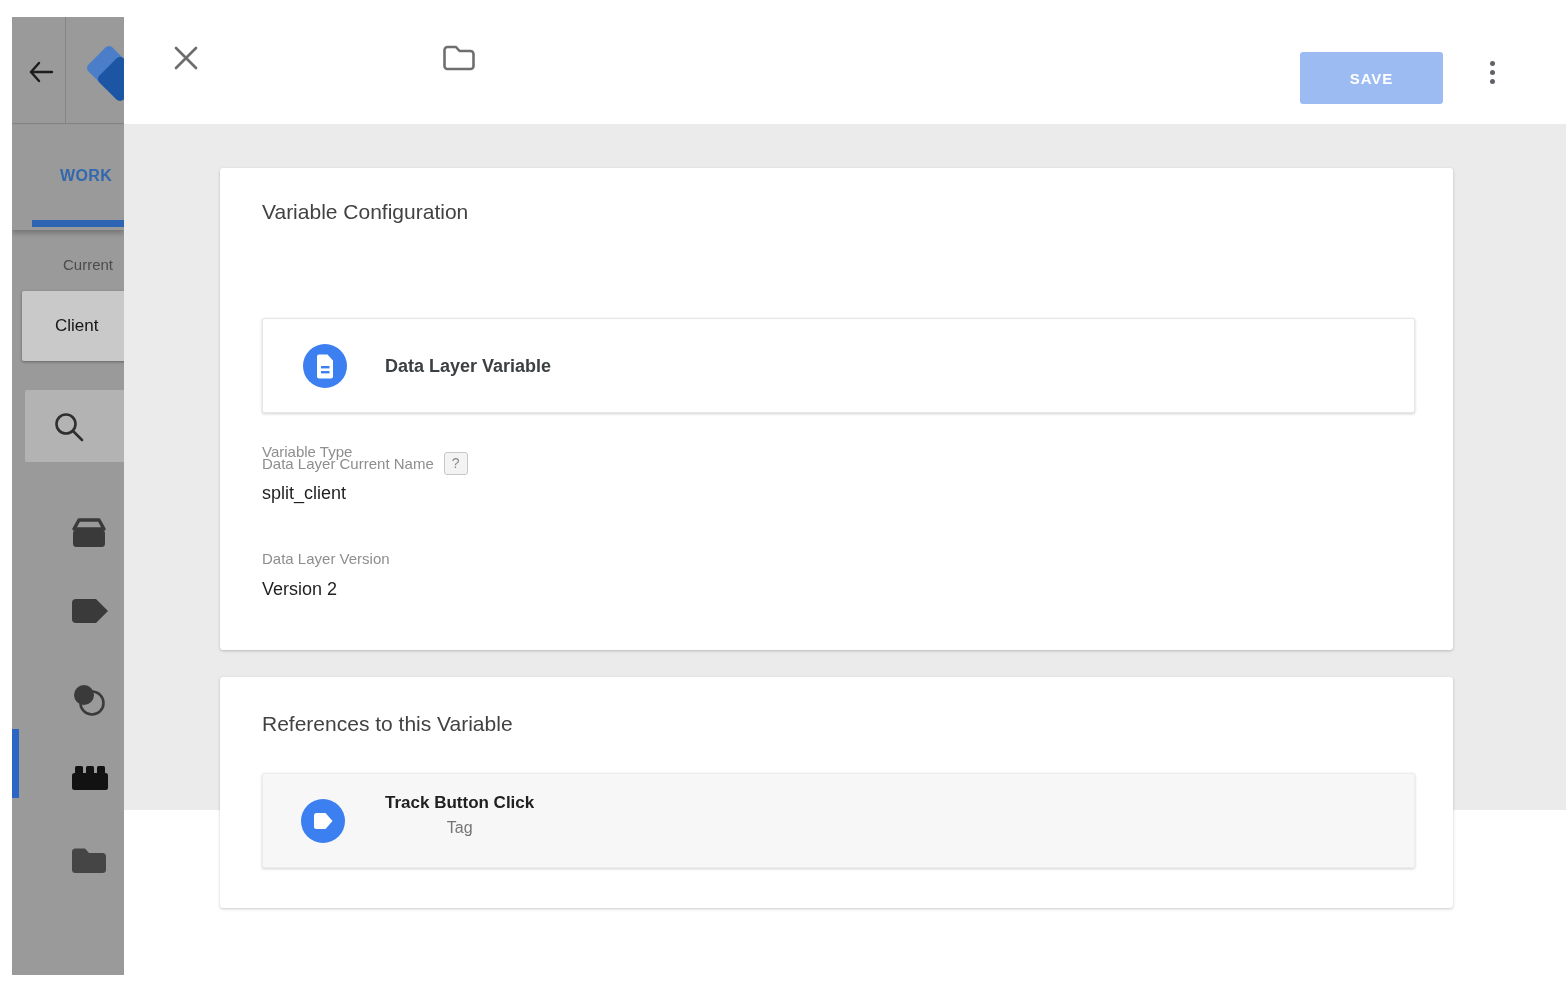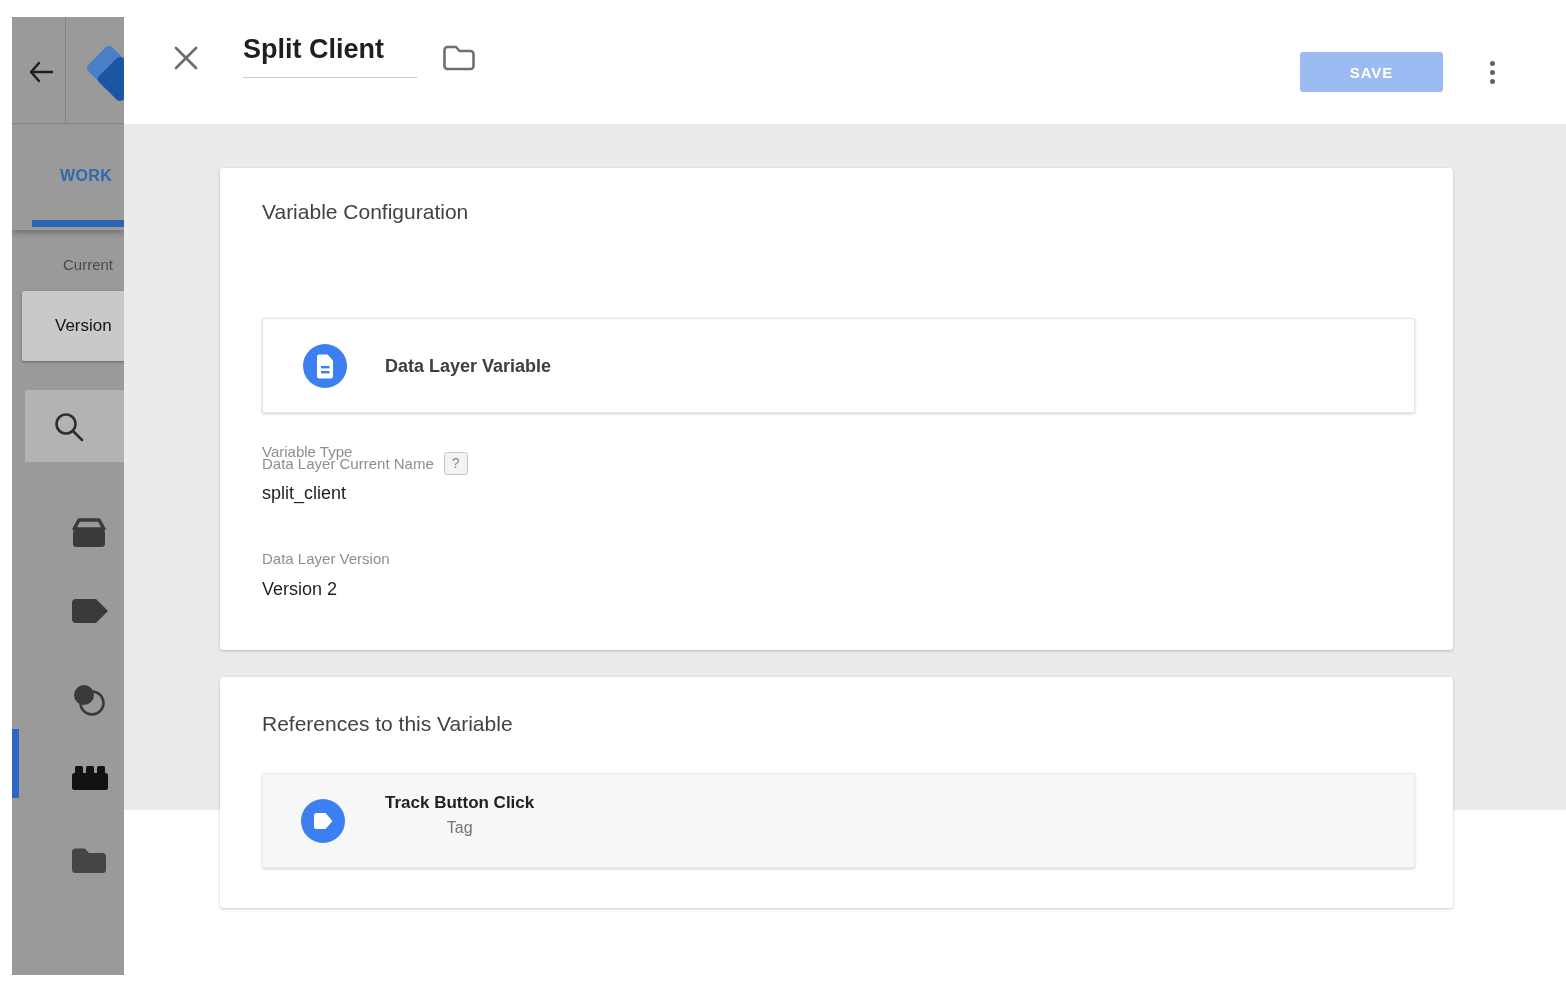--- a/index.html
+++ b/index.html
@@ -35,21 +35,21 @@
   .bd-active-bar { position:absolute; left:0; top:712px; width:7px; height:69px; background:#2b66c4; }
 
   
   .panel { position:absolute; left:124px; top:0px; width:1442px; height:975px; background:#fff; }
   .panel-header { position:absolute; left:0; top:0; width:100%; height:124px; background:#fff; }
   .close-btn { position:absolute; left:46px; top:42px; width:32px; height:32px; cursor:pointer; }
   .title-wrap { position:absolute; left:119px; top:34px; }
   .panel-title { font-size:27px; font-weight:700; color:#1f1f1f; white-space:nowrap; }
   .title-underline { margin-top:12px; width:174px; height:1px; background:#cccccc; }
   .folder-btn { position:absolute; left:318px; top:44px; width:34px; height:28px; cursor:pointer; }
-  .save-btn { position:absolute; left:1176px; top:52px; width:143px; height:40px;
+  .save-btn { position:absolute; left:1176px; top:52px; width:143px; height:52px;
     background:#9cbbf3; border:none; border-radius:3px; color:#ffffff; font-size:15px;
     font-weight:700; letter-spacing:.9px; cursor:pointer;
     font-family:"Liberation Sans","DejaVu Sans",sans-serif; }
   .more-btn { position:absolute; left:1357px; top:52px; width:22px; height:40px; cursor:pointer;
     display:flex; flex-direction:column; align-items:center; justify-content:center; gap:4px; }
   .more-btn i { width:5px; height:5px; border-radius:50%; background:#5f6368; }
 
   .panel-body { position:absolute; left:0; top:124px; width:100%; height:686px; background:#ebebeb; }
   .card { position:absolute; left:96px; width:1233px; background:#ffffff; border-radius:3px;
     box-shadow:0 1px 3px rgba(0,0,0,.22); }
@@ -99,21 +99,21 @@
         <div class="diamond dark"></div>
       </div>
     </div>
 
     <div class="bd-tabbar">
       <div class="bd-tab-label">WORK</div>
       <div class="bd-tab-underline"></div>
     </div>
 
     <div class="bd-current">Current</div>
-    <div class="bd-wsbox">Version</div>
+    <div class="bd-wsbox">Client</div>
 
     <div class="bd-search">
       <svg width="36" height="36" viewBox="0 0 36 36" fill="none" stroke="#2f2f2f" stroke-width="2.6" stroke-linecap="round">
         <circle cx="15" cy="15" r="9.5"></circle>
           <path d="M22.5 22.5 L31 31"></path>
       </svg>
     </div>
 
     <div class="bd-nav">
       <div class="bd-nav-item" style="top:500px">
@@ -150,24 +150,20 @@
     <div class="bd-active-bar"></div>
   </div>
 
   <div class="panel">
     <div class="panel-header">
       <div class="close-btn">
         <svg width="32" height="32" viewBox="0 0 32 32" stroke="#6d6d6d" stroke-width="2.7" stroke-linecap="round">
           <path d="M6 6 L26 26"></path>
             <path d="M26 6 L6 26"></path>
         </svg>
-      </div>
-      <div class="title-wrap">
-        <div class="panel-title">Split Client</div>
-        <div class="title-underline"></div>
       </div>
       <div class="folder-btn">
         <svg width="34" height="28" viewBox="0 0 34 28" fill="none" stroke="#6f6f6f" stroke-width="2.6" stroke-linejoin="round">
           <path d="M2.5 6 a3 3 0 0 1 3-3 h8.5 l3.5 4 h11 a3 3 0 0 1 3 3 v12 a3 3 0 0 1 -3 3 h-23 a3 3 0 0 1 -3-3 z"></path>
         </svg>
       </div>
       <button class="save-btn">SAVE</button>
       <div class="more-btn">
         <i></i>
           <i></i>

